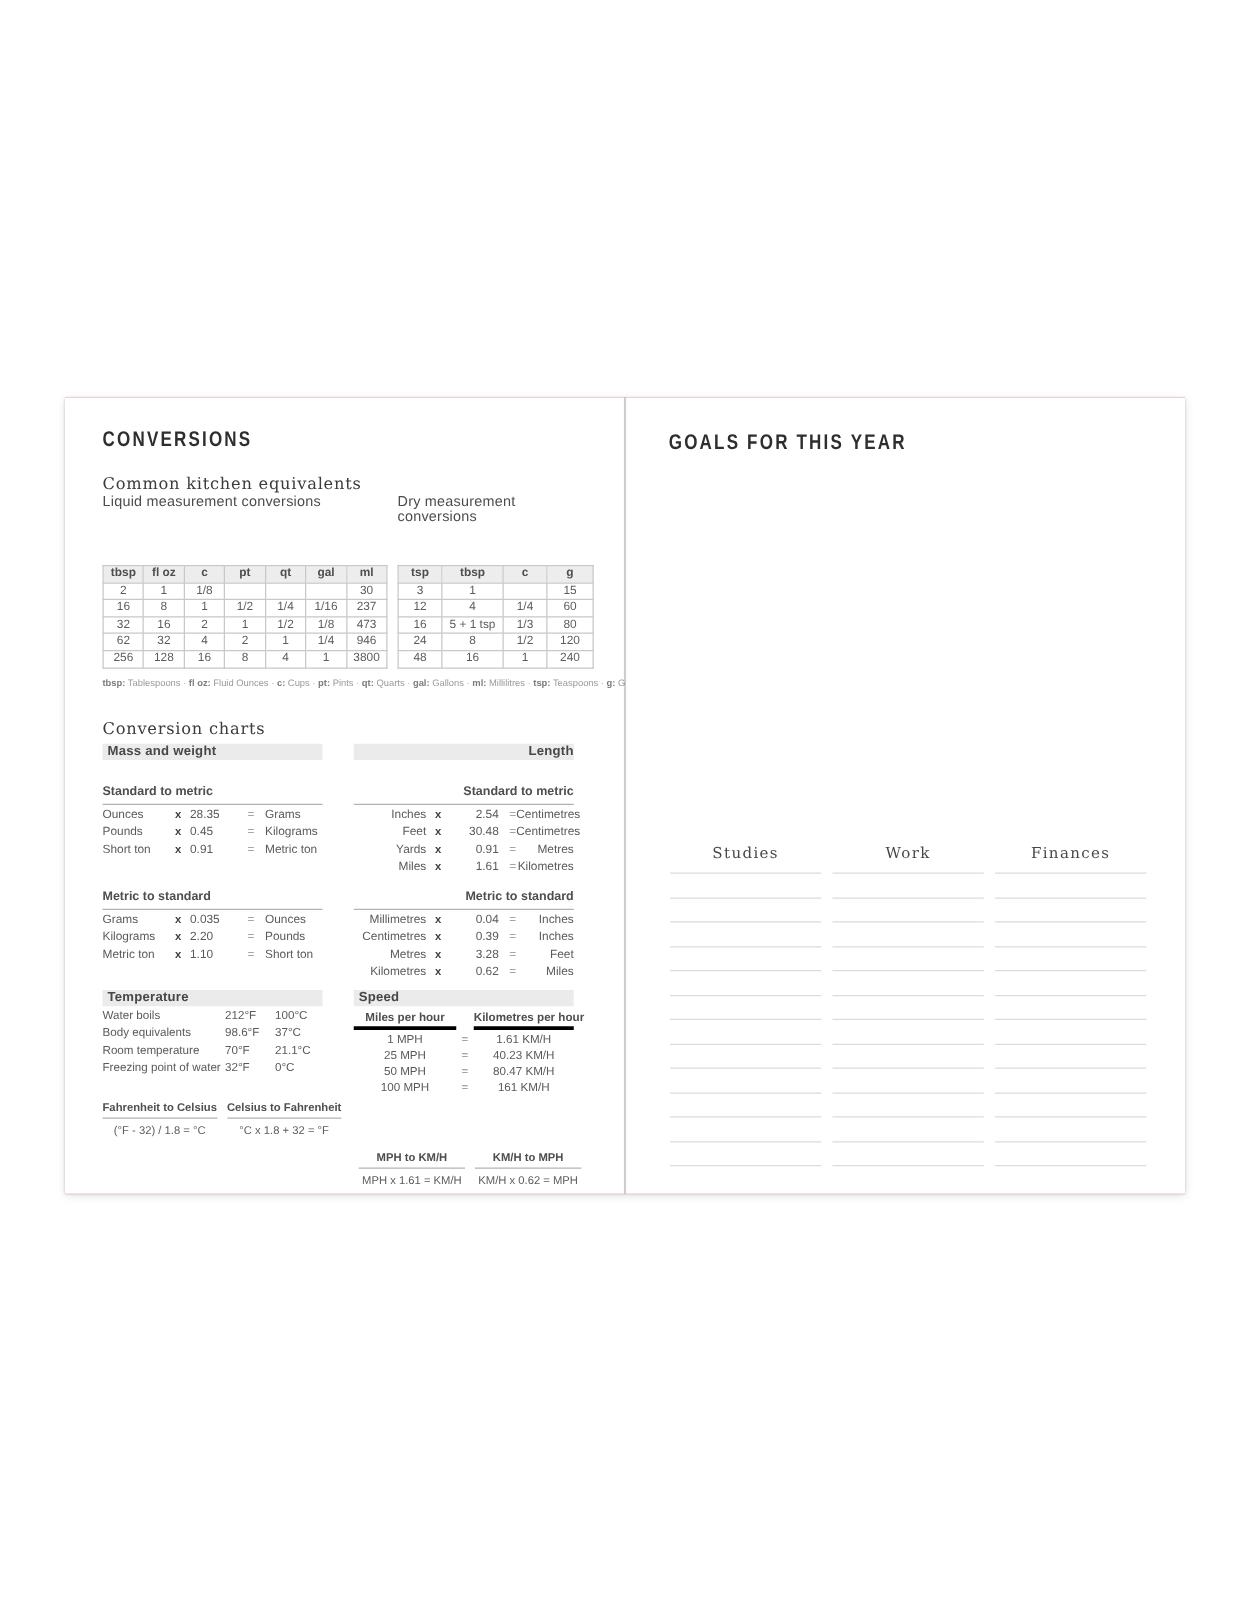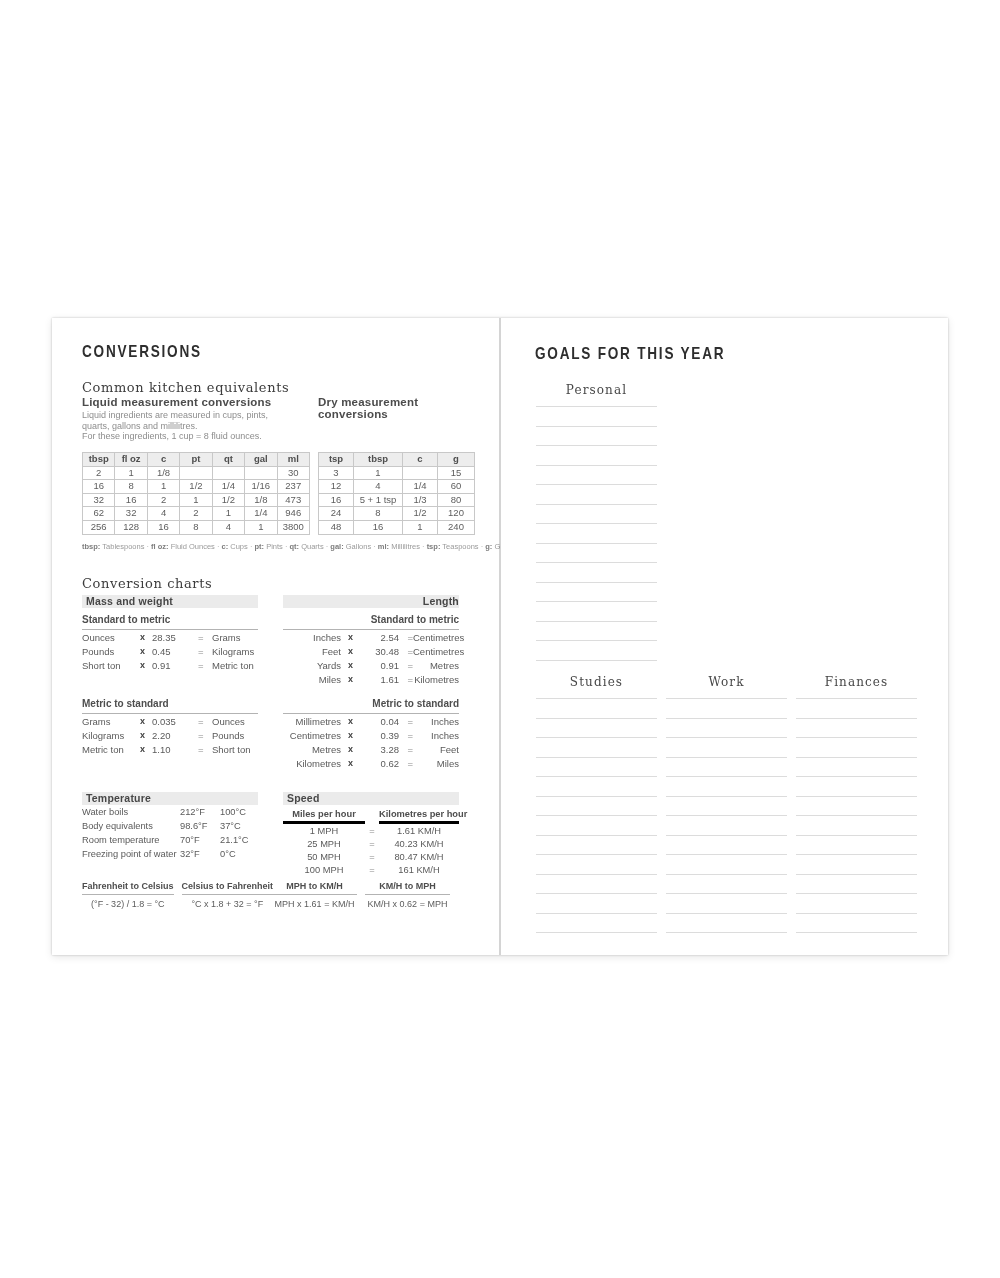--- a/index.html
+++ b/index.html
@@ -18,21 +18,21 @@
 
   .serif-head{position:absolute;margin:0;font-family:"DejaVu Serif",serif;font-weight:500;font-size:13px;
           letter-spacing:.6px;color:#3c3c3c;white-space:nowrap;}
   .kitchen-head{left:30px;top:62px;}
   .charts-head{left:30px;top:258px;}
 
   
   .kcol{position:absolute;top:78px;}
   .kcol.liquid{left:30px;width:228px;}
   .kcol.dry{left:266px;width:146px;}
-  .kcol h3{margin:0;font-size:11.5px;font-weight:700;color:#4c4c4c;letter-spacing:.2px;}
+  .kcol h3{margin:0;font-size:11.5px;font-weight:400;color:#4c4c4c;letter-spacing:.2px;}
   .kcol .desc{margin:2px 0 0 0;font-size:9px;line-height:10.6px;color:#8d8d8d;white-space:pre-line;}
 
   table.ktable{position:absolute;top:56px;left:0;border-collapse:collapse;table-layout:fixed;
           font-size:9.5px;color:#5d5d5d;text-align:center;}
   .kcol.liquid table.ktable{width:228px;}
   .kcol.dry table.ktable{width:146px;}
   table.ktable th,table.ktable td{border:1px solid #c8c8c8;height:12.6px;line-height:12.6px;padding:0 1px;
           font-weight:400;overflow:hidden;white-space:nowrap;}
   table.ktable th{background:#ededed;font-weight:700;color:#4e4e4e;}
   .kcol.dry th:nth-child(1){width:32px}.kcol.dry th:nth-child(2){width:46px}
@@ -44,21 +44,21 @@
   .legend .sep{color:#b5b5b5;}
 
   
   .csec{position:absolute;width:176px;font-size:9.5px;color:#5a5a5a;}
   .csec.mass{left:30px;top:277px;height:190px;}
   .csec.length{left:231px;top:277px;height:190px;text-align:right;}
   .csec.temperature{left:30px;top:474px;}
   .csec.speed{left:231px;top:474px;}
   .bar{height:13px;line-height:13px;background:#ebebeb;padding-left:4px;font-size:10.5px;font-weight:700;
           color:#474747;letter-spacing:.2px;}
-  .subgroup .subhead{margin-top:6px;padding-bottom:4px;border-bottom:1px solid #b3b3b3;
+  .subgroup .subhead{margin-top:20px;padding-bottom:4px;border-bottom:1px solid #b3b3b3;
           font-size:10px;font-weight:700;color:#4e4e4e;}
   .subgroup.sg1{position:absolute;top:97px;left:0;right:0;}
   .crow{display:grid;grid-template-columns:58px 12px 46px 14px 1fr;align-items:center;height:14px;}
   .crow:first-of-type{margin-top:4px;}
   .cx{font-weight:700;color:#3f3f3f;font-size:9px;}
   .ceq{color:#8c8c8c;}
 
   
   .trow{display:grid;grid-template-columns:1fr 40px 38px;align-items:center;height:14px;font-size:9.3px;}
   .csec.temperature .trow:first-of-type{margin-top:5px;}
@@ -69,21 +69,21 @@
   .shead .hcell{font-size:9.3px;font-weight:700;color:#4e4e4e;text-align:center;padding-bottom:2px;
           border-bottom:3px solid #000000;white-space:nowrap;}
   .srow{display:grid;grid-template-columns:82px 14px 80px;align-items:center;height:13px;font-size:9.3px;}
   .srow:first-of-type{margin-top:2px;}
   .srow span{text-align:center;}
   .srow .seq{color:#8c8c8c;}
 
   
   .fblock{position:absolute;top:563px;width:178px;display:grid;grid-template-columns:1fr 1fr;column-gap:8px;}
   .fblock.temp-f{left:30px;}
-  .fblock.speed-f{left:220px;}
+  .fblock.speed-f{left:235px;margin-top:40px;}
   .fcell{text-align:center;}
   .fcell .fh{font-size:9px;font-weight:700;color:#4e4e4e;padding-bottom:3px;border-bottom:1px solid #b3b3b3;
           white-space:nowrap;}
   .fcell .ff{margin-top:4px;font-size:9px;color:#5c5c5c;white-space:nowrap;}
 
   
   .goals{position:absolute;left:36px;right:31px;display:grid;grid-template-columns:repeat(3,1fr);column-gap:9px;}
   .goals.g1{top:66px;}
   .goals.g2{top:358px;}
   .ghead{height:13px;line-height:13px;text-align:center;font-family:"DejaVu Serif",serif;font-size:12px;
@@ -95,23 +95,20 @@
 <body>
 
 <div class="spread">
 
   <section class="page left">
     <h1 class="big-title">CONVERSIONS</h1>
     <h2 class="serif-head kitchen-head">Common kitchen equivalents</h2>
 
     <div class="kcol liquid">
       <h3>Liquid measurement conversions</h3>
-      <p class="desc">Liquid ingredients are measured in cups, pints,
-quarts, gallons and millilitres.
-For these ingredients, 1 cup = 8 fluid ounces.</p>
       <table class="ktable">
           <thead>
             <tr>
               <th>tbsp</th>
               <th>fl oz</th>
               <th>c</th>
               <th>pt</th>
               <th>qt</th>
               <th>gal</th>
               <th>ml</th>
@@ -402,37 +399,20 @@
         <div class="fcell">
           <div class="fh">KM/H to MPH</div>
           <div class="ff">KM/H x 0.62 = MPH</div>
         </div>
       </div>
   </section>
 
   <section class="page right">
     <h1 class="big-title">GOALS FOR THIS YEAR</h1>
     <div class="goals g1">
-        <div class="gcol">
-          <div class="ghead">Personal</div>
-          <div class="gline first"></div>
-          <div class="gline"></div>
-          <div class="gline"></div>
-          <div class="gline"></div>
-          <div class="gline"></div>
-          <div class="gline"></div>
-          <div class="gline"></div>
-          <div class="gline"></div>
-          <div class="gline"></div>
-          <div class="gline"></div>
-          <div class="gline"></div>
-          <div class="gline"></div>
-          <div class="gline"></div>
-          <div class="gline"></div>
-        </div>
       </div>
     <div class="goals g2">
         <div class="gcol">
           <div class="ghead">Studies</div>
           <div class="gline first"></div>
           <div class="gline"></div>
           <div class="gline"></div>
           <div class="gline"></div>
           <div class="gline"></div>
           <div class="gline"></div>

